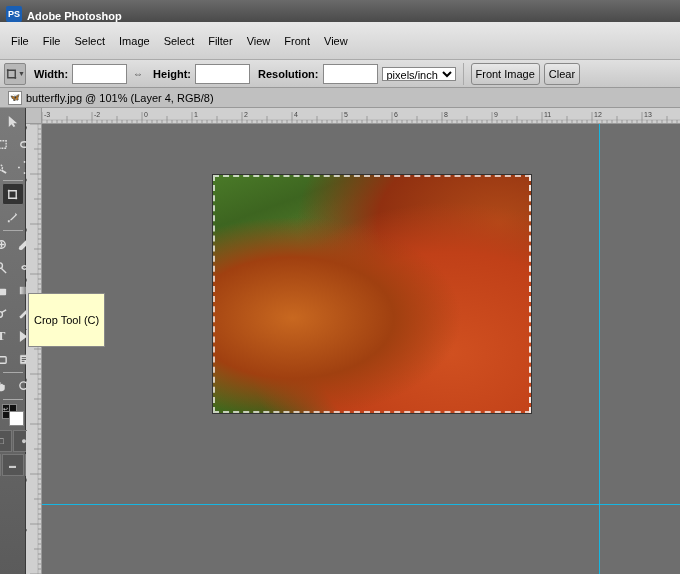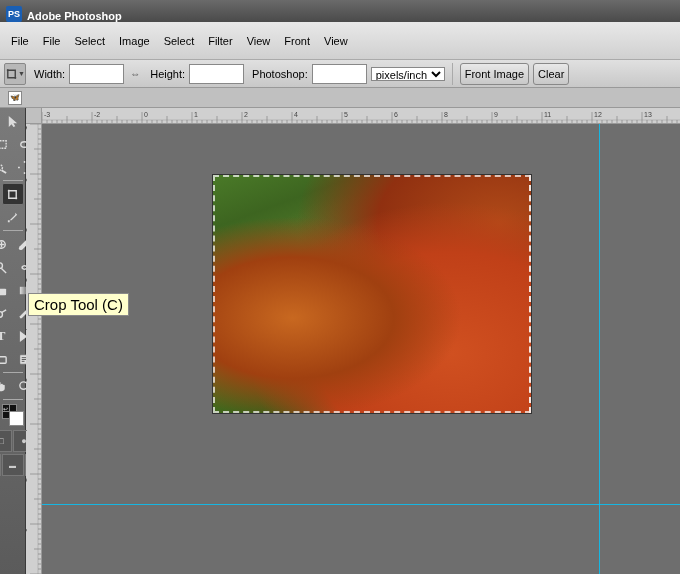--- a/index.html
+++ b/index.html
@@ -57,20 +57,21 @@
       background: #b8b8b8;
       border: 1px solid #888;
       border-radius: 2px;
       font-size: 12px;
       cursor: pointer;
     }
     #optionsbar label {
       font-size: 11px;
       color: #000;
       margin-left: 4px;
+      font-weight: bold;
     }
     #optionsbar input[type="text"] {
       width: 60px;
       height: 20px;
       border: 1px solid #888;
       background: #fff;
       font-size: 11px;
       padding: 0 2px;
     }
     #optionsbar .sep {
@@ -149,22 +150,22 @@
       background: #aaa;
       margin: 1px 0;
     }
     
     .tooltip-box {
       position: absolute;
       top: 185px;
       left: 28px;
       background: #ffffcc;
       border: 1px solid #888;
-      padding: 2px 5px;
-      font-size: 15px;
+      padding: 20px 5px;
+      font-size: 11px;
       white-space: nowrap;
       z-index: 100;
       color: #000;
       pointer-events: none;
     }
 
     
     #canvas-area {
       flex: 1;
       display: flex;
@@ -296,33 +297,34 @@
       <path d="M3 2 L3 11 L12 11"></path>
       <path d="M2 3 L11 3 L11 12"></path>
     </svg>
     <span style="font-size:7px; color:#444;">▼</span>
   </div>
   <label>Width:</label>
   <input type="text" style="width: 55px;" value="">
   <span style="font-size:10px; color:#444; margin:0 2px;">⇔</span>
   <label>Height:</label>
   <input type="text" style="width: 55px;" value="">
-  <label>Photoshop:</label>
+  <label>Resolution:</label>
   <input type="text" style="width: 55px;" value="">
   <select style="height:14px; font-size:11px;">
     <option>pixels/inch</option>
     <option>pixels/cm</option>
   </select>
   <div class="sep"></div>
   <button class="btn">Front Image</button>
   <button class="btn">Clear</button>
 </div>
 
 <div id="doctab">
   <div class="tab-icon">🦋</div>
+  <span>butterfly.jpg @ 101% (Layer 4, RGB/8)</span>
 </div>
 
 <div id="main">
 
   <div id="toolbar">
 
     <div style="display:flex; gap:1px;">
       <div class="tool-btn" title="Move Tool">
         <svg viewBox="0 0 14 14" width="13" height="13" fill="#ddd">
             <polygon points="3,1 3,13 6,10 8,13 10,12 8,9 12,9"></polygon>

